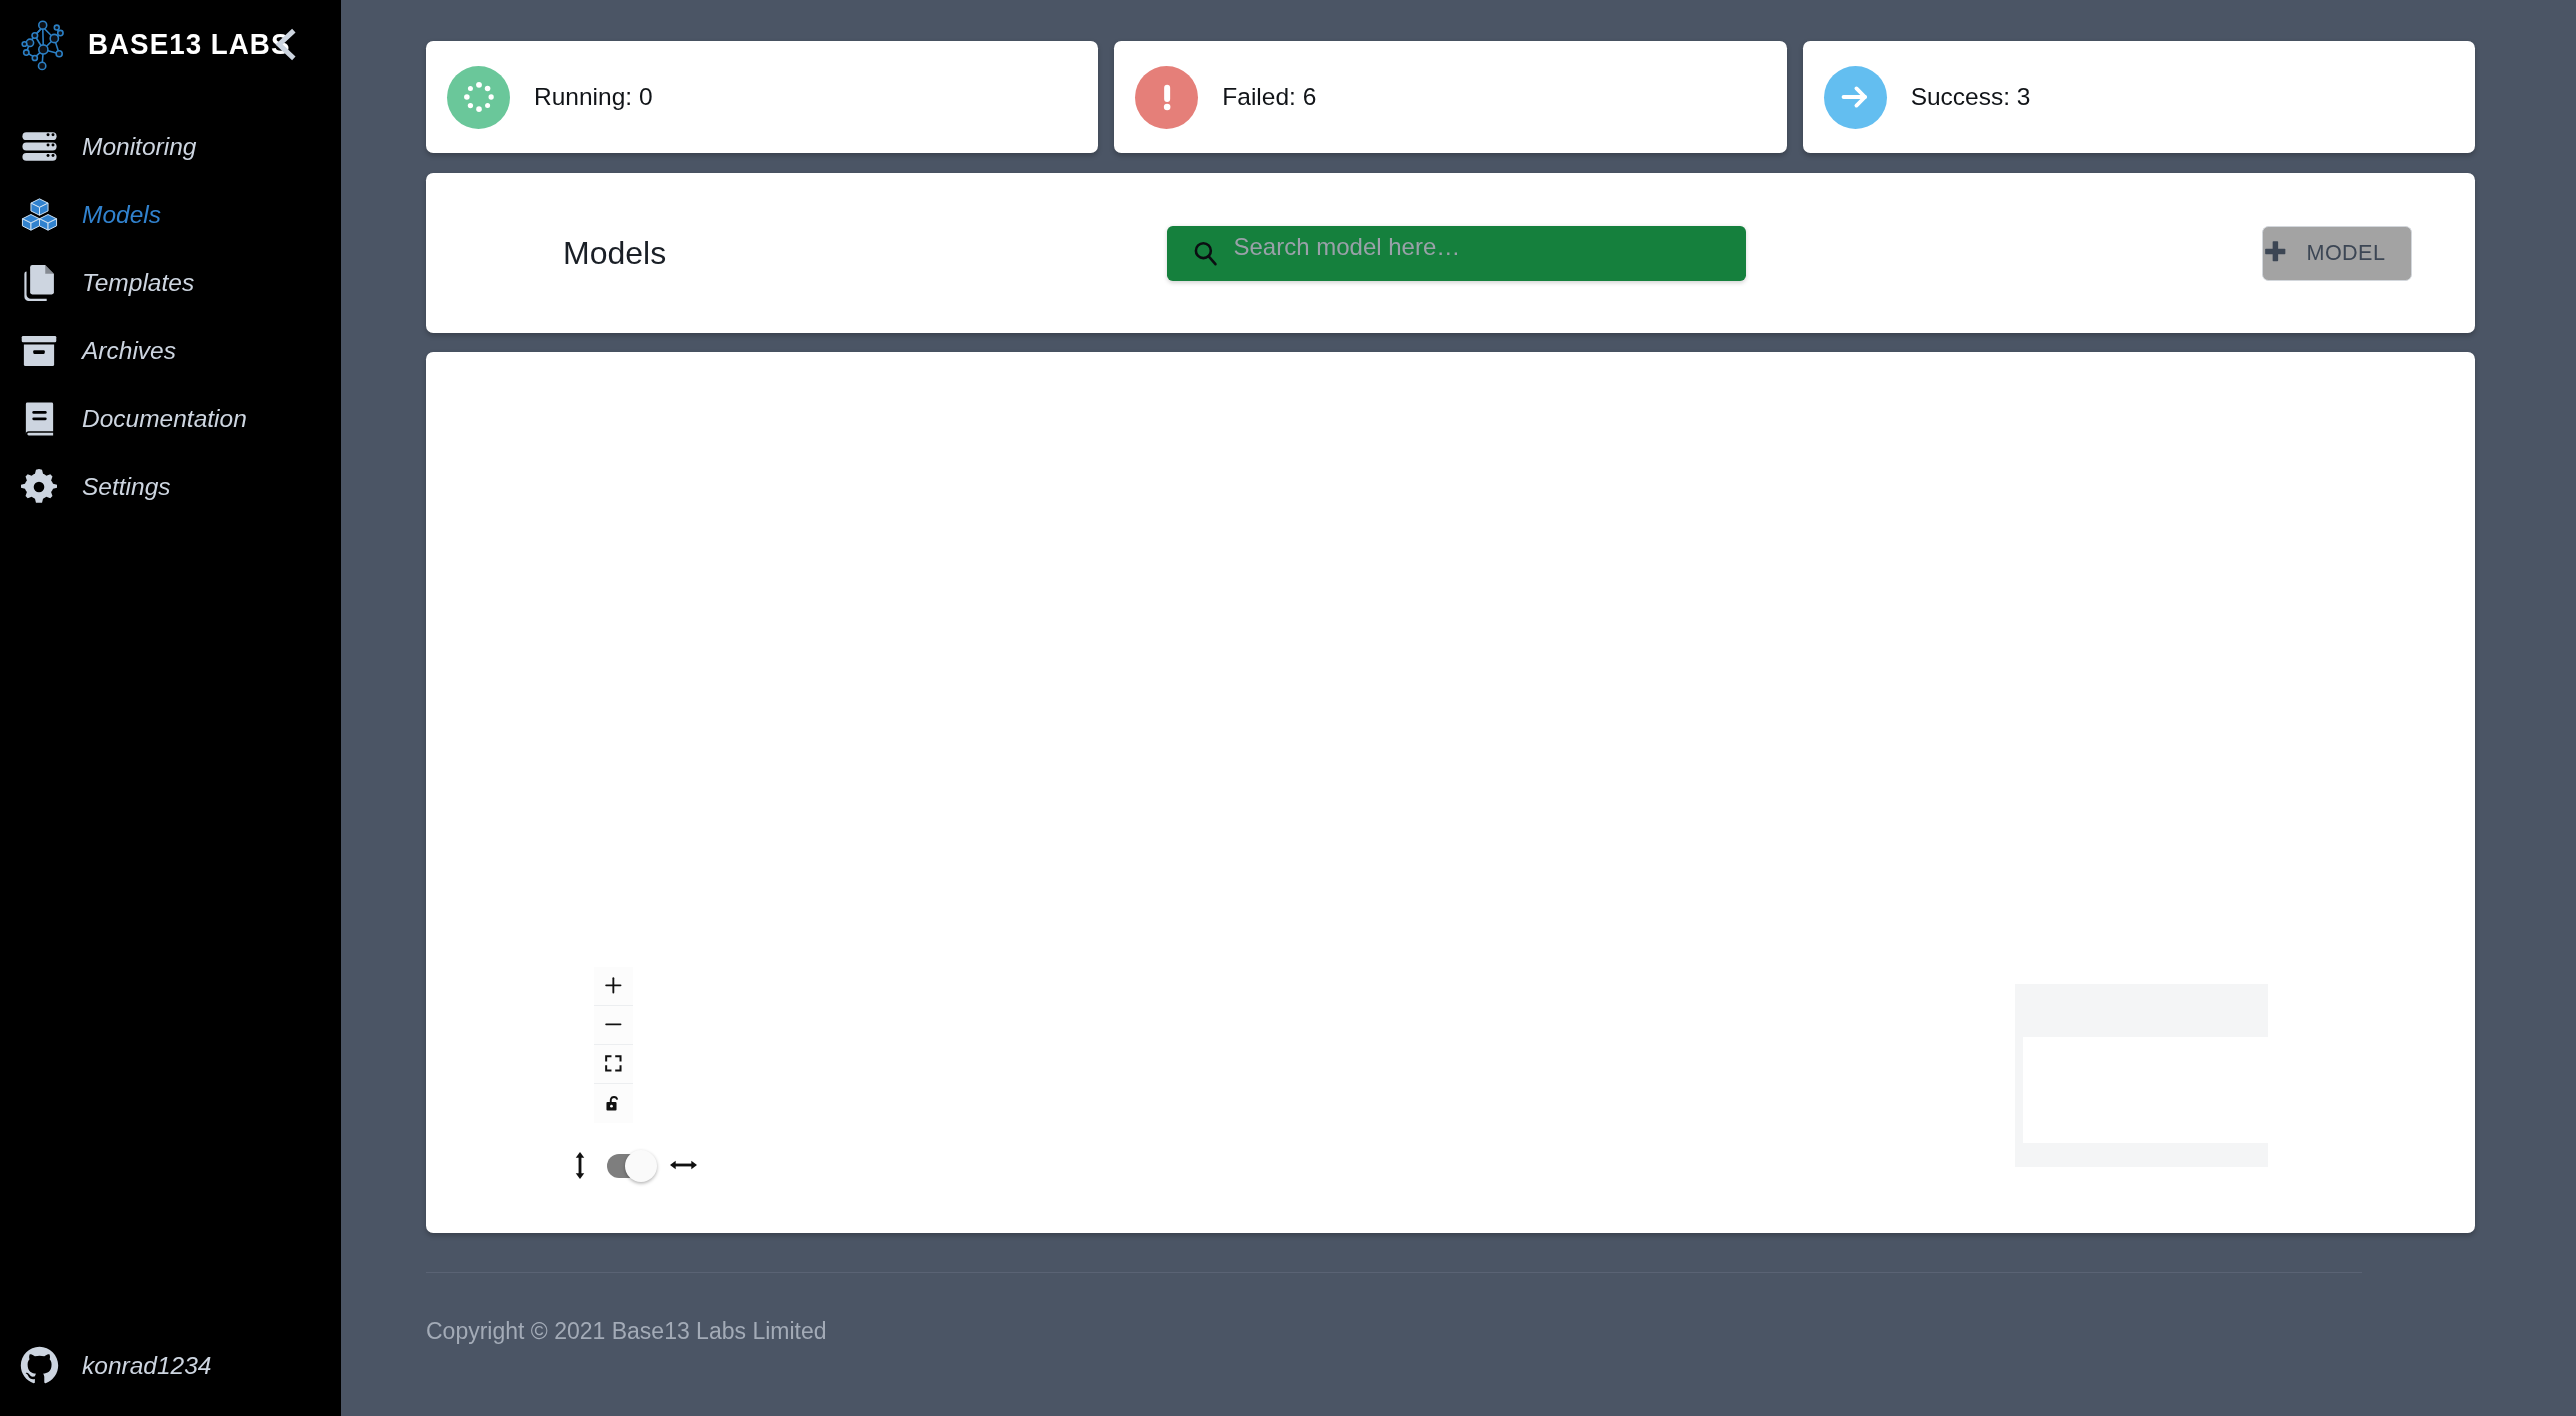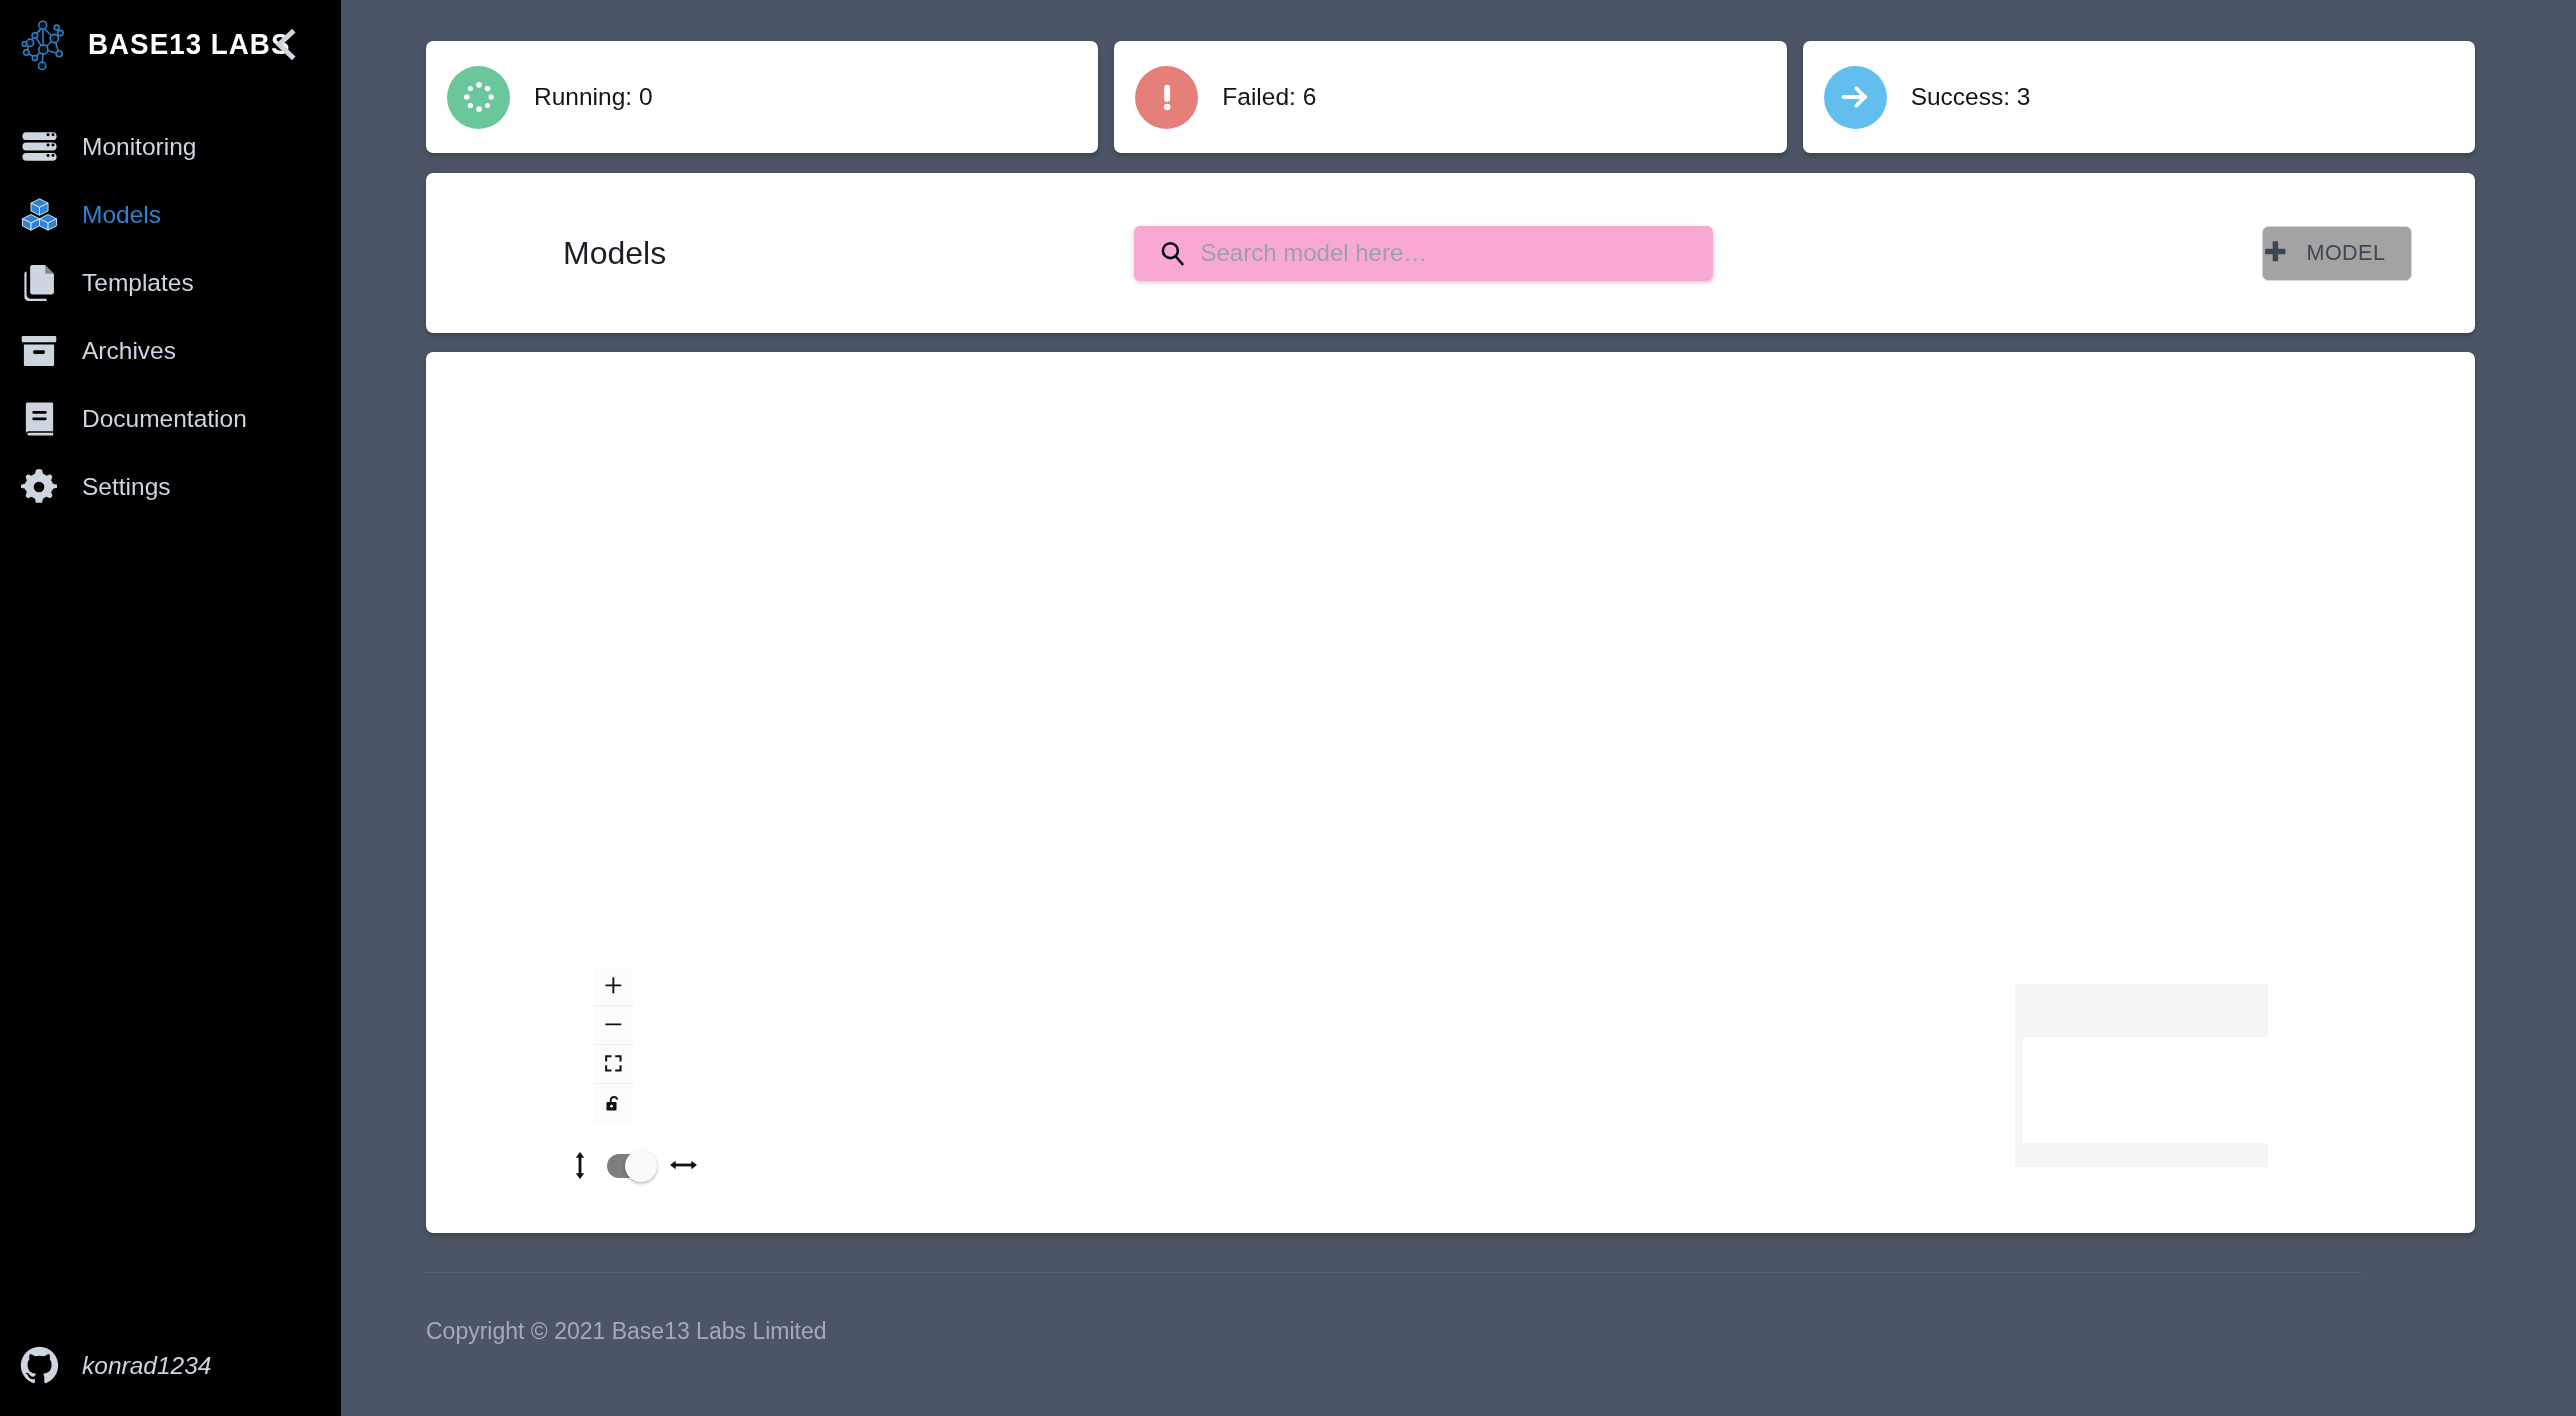--- a/index.html
+++ b/index.html
@@ -37,21 +37,21 @@
     transform: scaleX(0.94);
     transform-origin: left center;
   }
   .collapse-btn {
     position: absolute; left: 268px; top: 26px;
     width: 37px; height: 37px;
     display: flex; align-items: center; justify-content: center;
     cursor: pointer;
   }
 
-  .nav { margin-top: 24.5px; }
+  .nav { margin-top: 24.5px; font-style: italic; }
   .nav-item {
     display: flex; align-items: center;
     height: 68px;
     padding-left: 16px;
     cursor: pointer;
     color: #cdd5e0;
   }
   .nav-item.active { color: #3182ce; }
   .nav-icon {
     width: 46px; flex: 0 0 46px;
@@ -126,27 +126,27 @@
     position: relative;
   }
   .toolbar-title {
     font-size: 32px;
     color: #1a1f26;
     margin-left: 137px;
     white-space: nowrap;
   }
   .search-wrap {
     position: absolute;
-    left: 708px;
+    left: 741px;
     width: 579px;
     height: 55px;
-    background: #f9a8d4;
+    background: #15803d;
     border-radius: 5.8px;
     box-shadow: 0 1.4px 4.3px rgba(0,0,0,0.17);
-    display: flex; align-items: center;
+    display: flex; 
     padding-left: 24.5px;
     cursor: text;
   }
   .search-icon { flex: 0 0 29px; display:flex; align-items:center; }
   .search-input {
     border: 0; outline: 0; background: transparent;
     font-family: "Liberation Sans", sans-serif;
     font-size: 24px;
     color: #1a1f26;
     margin-left: 13px;

